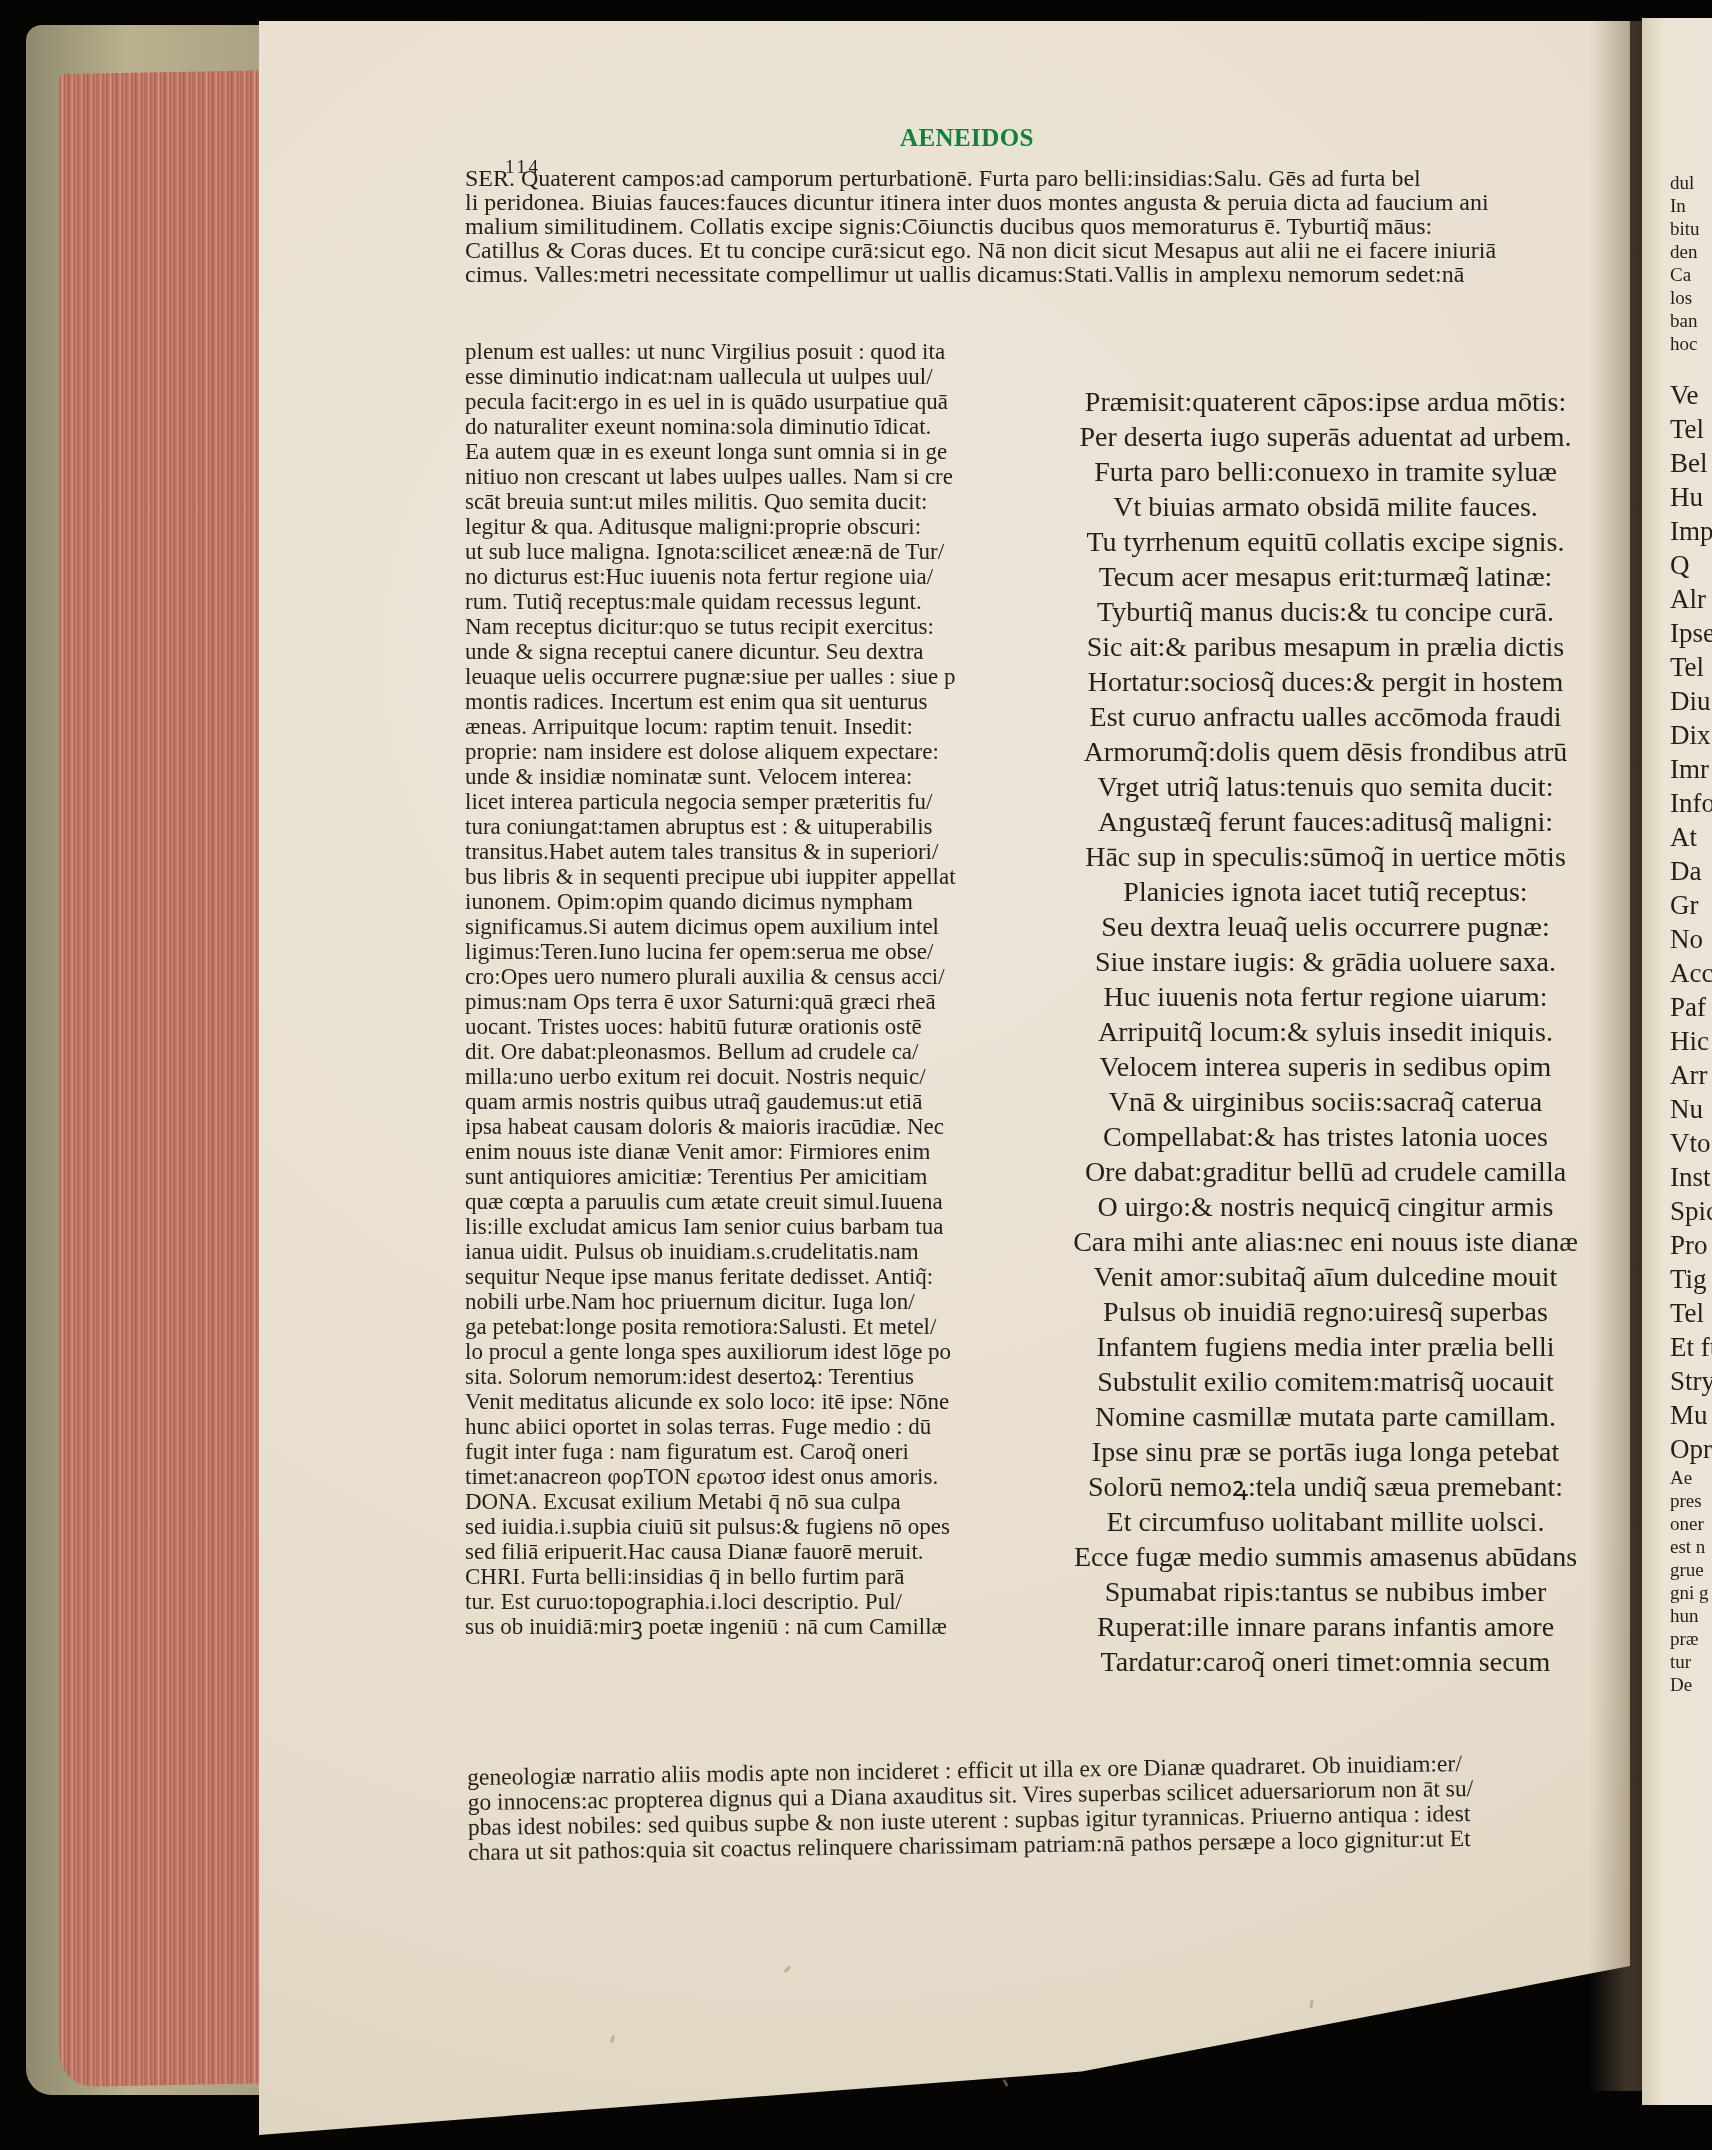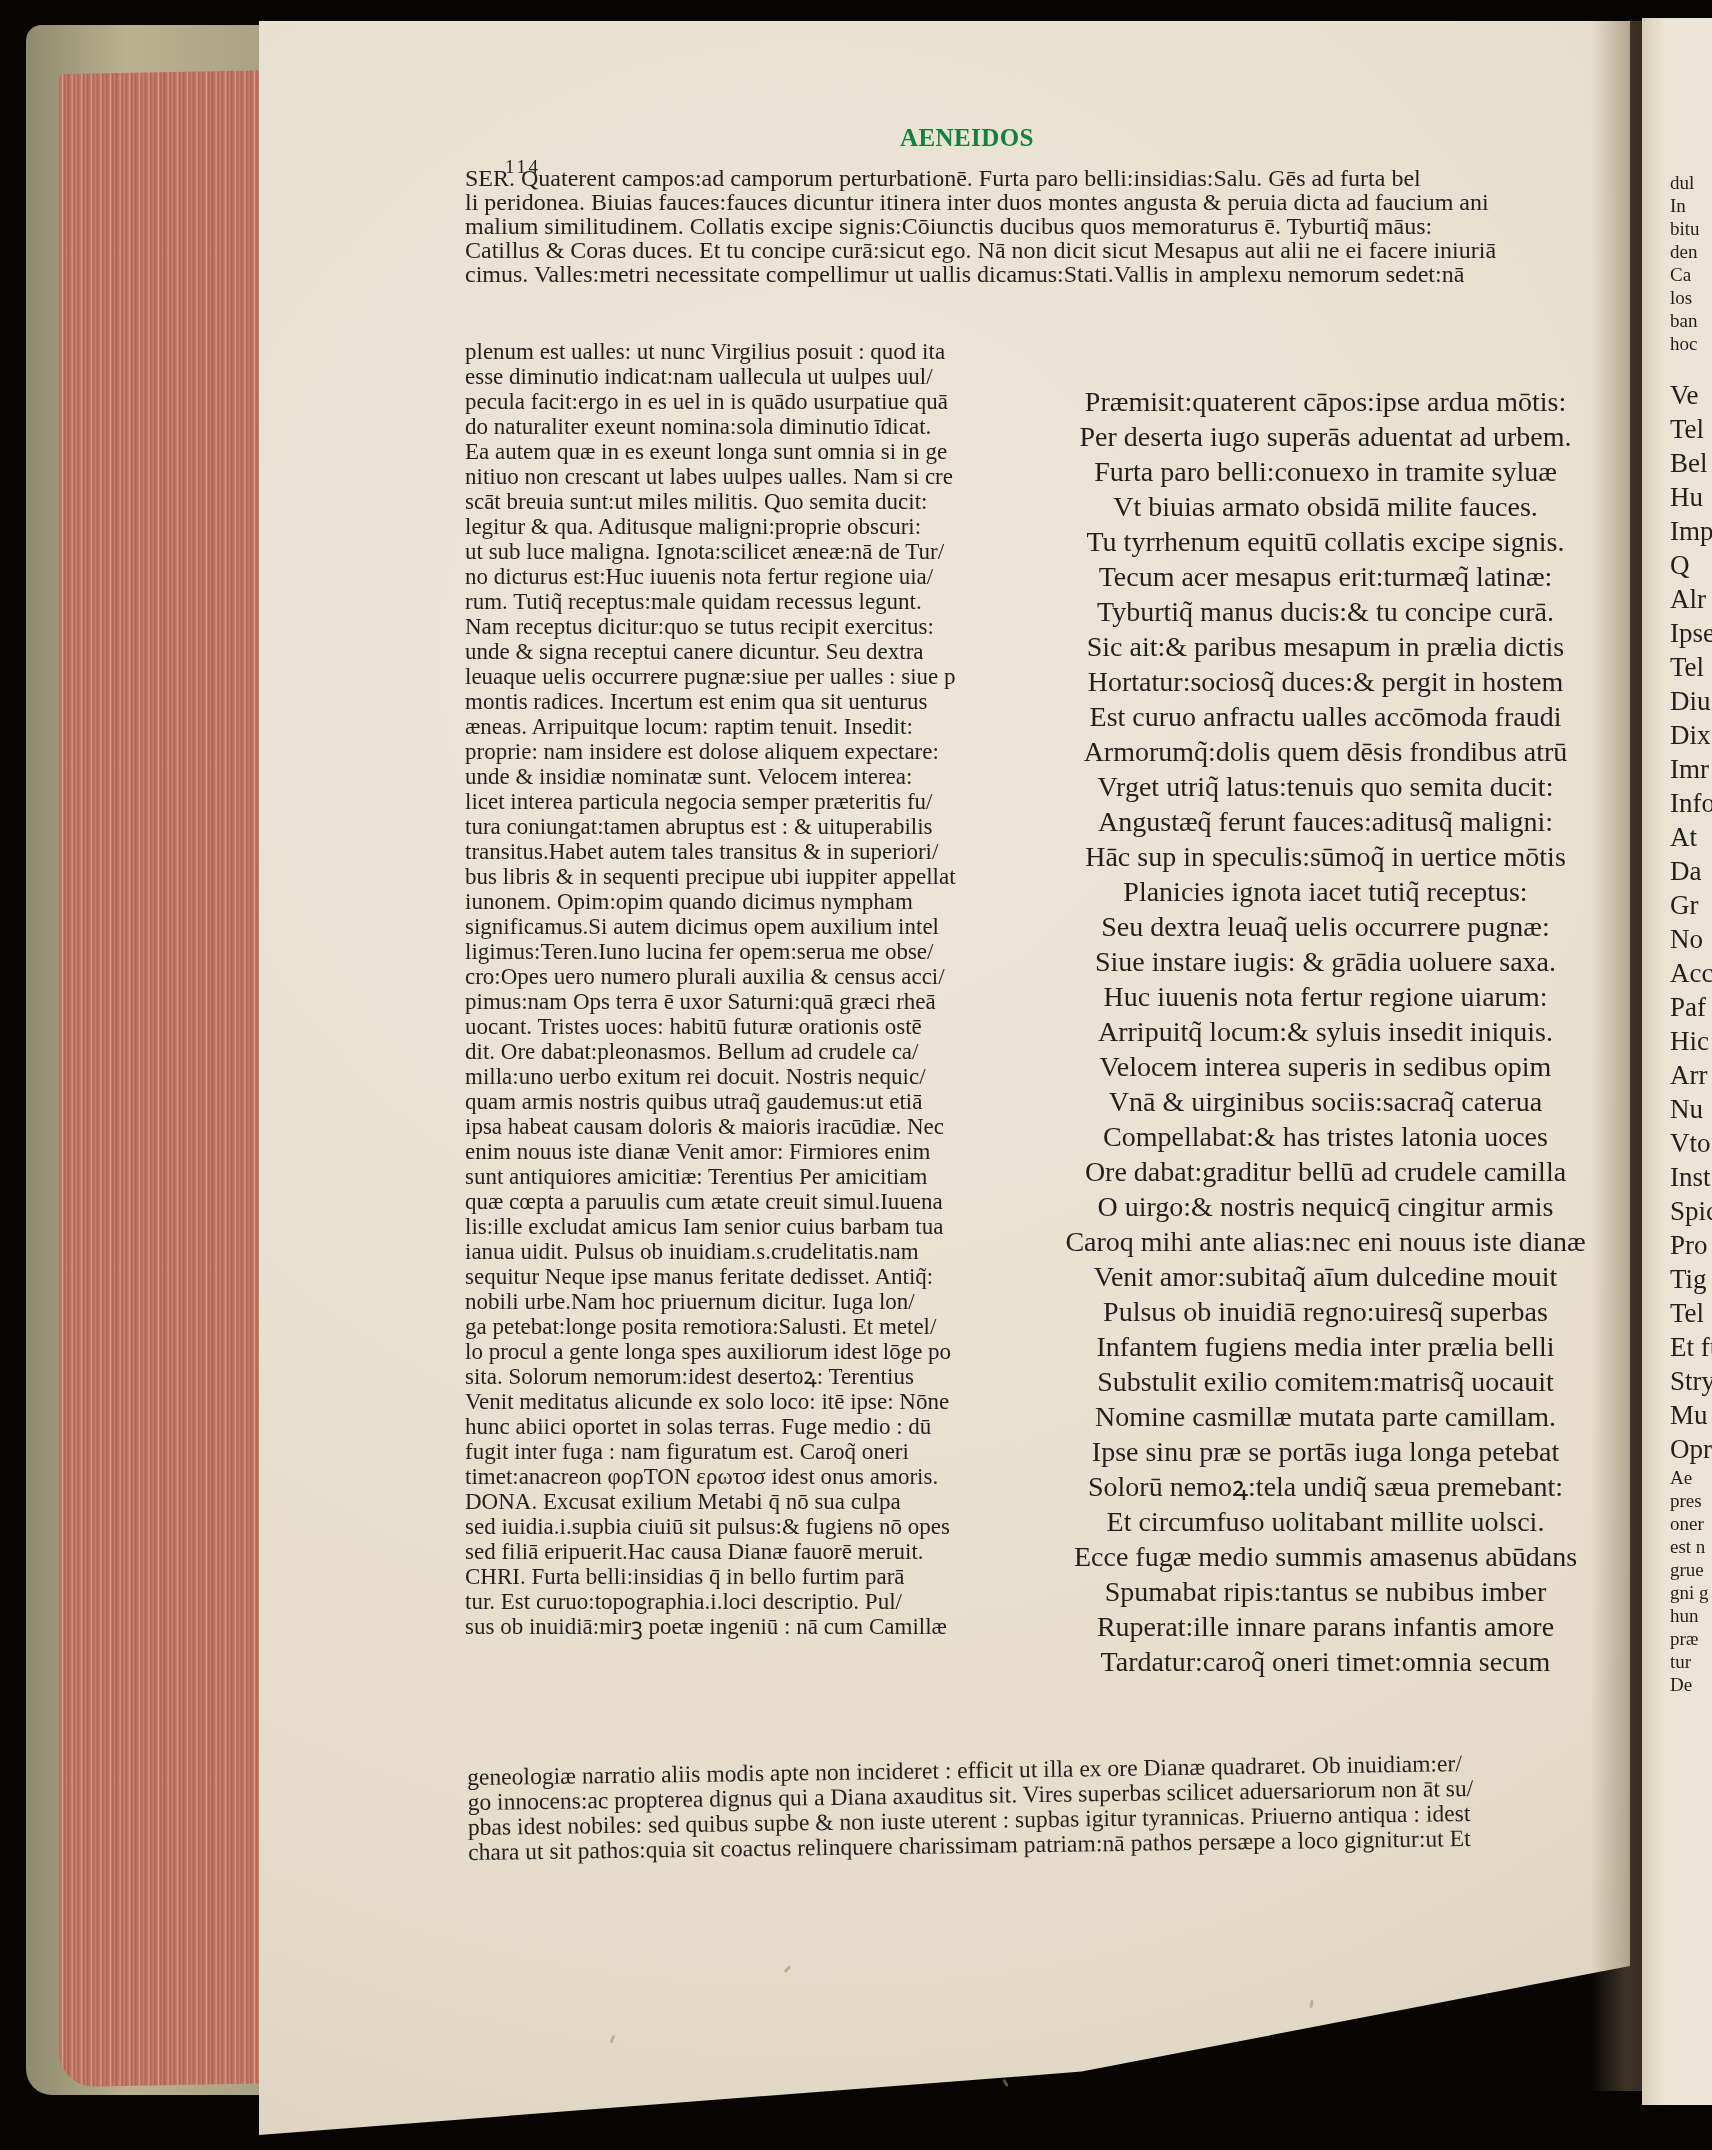--- a/index.html
+++ b/index.html
@@ -157,21 +157,21 @@
     <div>Planicies ignota iacet tutiq̃ receptus:</div>
     <div>Seu dextra leuaq̃ uelis occurrere pugnæ:</div>
     <div>Siue instare iugis: &amp; grādia uoluere saxa.</div>
     <div>Huc iuuenis nota fertur regione uiarum:</div>
     <div>Arripuitq̃ locum:&amp; syluis insedit iniquis.</div>
     <div>Velocem interea superis in sedibus opim</div>
     <div>Vnā &amp; uirginibus sociis:sacraq̃ caterua</div>
     <div>Compellabat:&amp; has tristes latonia uoces</div>
     <div>Ore dabat:graditur bellū ad crudele camilla</div>
     <div>O uirgo:&amp; nostris nequicq̄ cingitur armis</div>
-    <div>Caroq mihi ante alias:nec eni nouus iste dianæ</div>
+    <div>Cara mihi ante alias:nec eni nouus iste dianæ</div>
     <div>Venit amor:subitaq̃ aīum dulcedine mouit</div>
     <div>Pulsus ob inuidiā regno:uiresq̃ superbas</div>
     <div>Infantem fugiens media inter prælia belli</div>
     <div>Substulit exilio comitem:matrisq̃ uocauit</div>
     <div>Nomine casmillæ mutata parte camillam.</div>
     <div>Ipse sinu præ se portās iuga longa petebat</div>
     <div>Solorū nemoꝝ:tela undiq̃ sæua premebant:</div>
     <div>Et circumfuso uolitabant millite uolsci.</div>
     <div>Ecce fugæ medio summis amasenus abūdans</div>
     <div>Spumabat ripis:tantus se nubibus imber</div>

